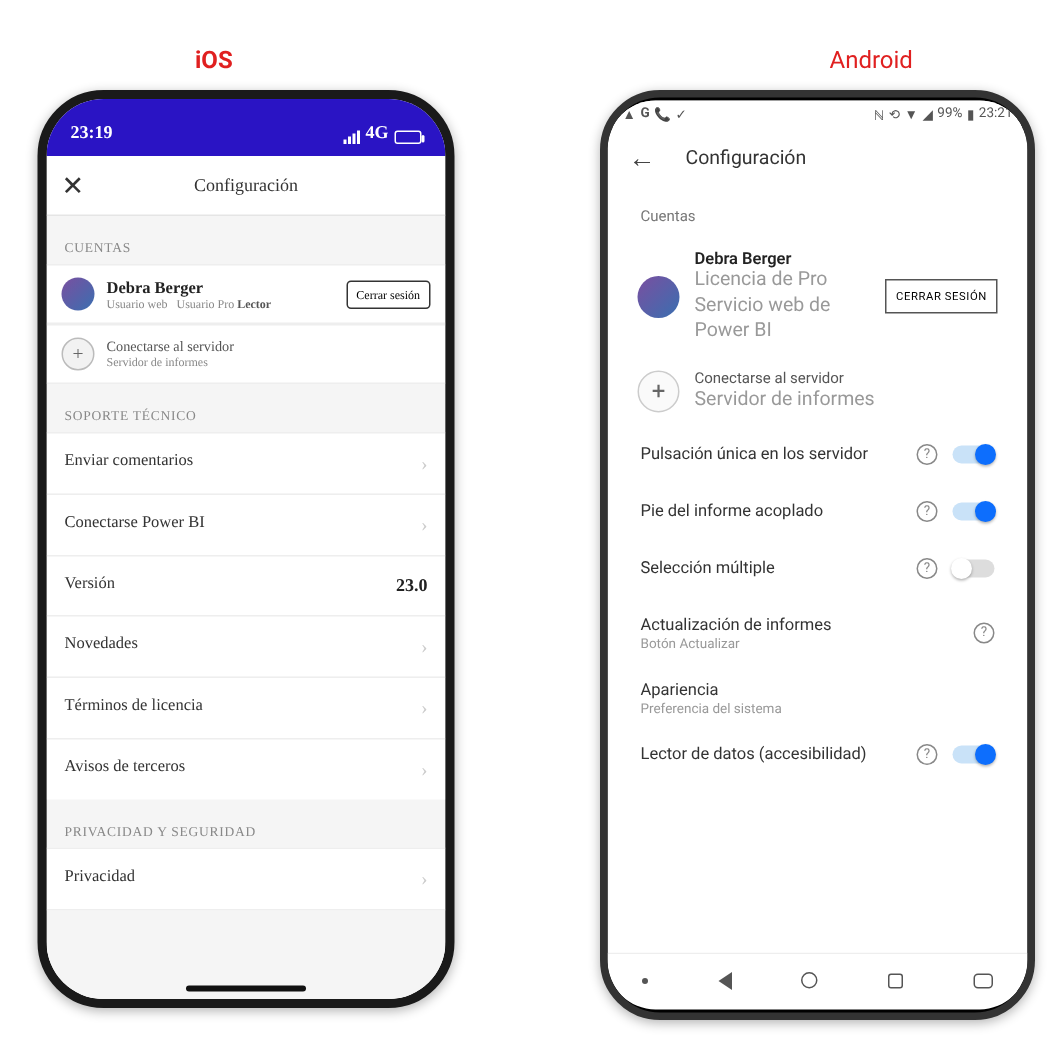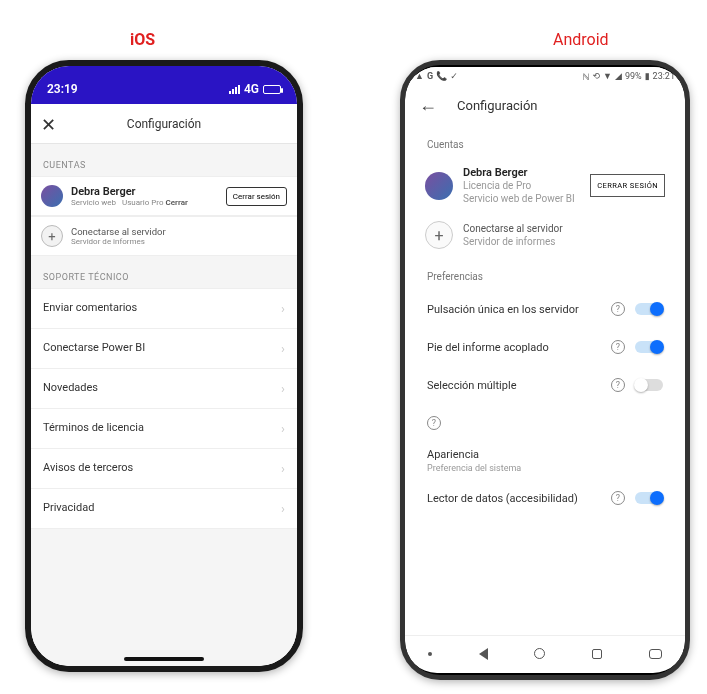--- a/index.html
+++ b/index.html
@@ -37,36 +37,36 @@
     width: 290px; height: 620px;
     border: 5px solid #333;
     box-shadow: 0 1px 4px rgba(0,0,0,0.4) inset, 0 2px 8px rgba(0,0,0,0.3);
   }
   .phone-ios .screen, .phone-android .screen {
     position: absolute;
     left: 0; right: 0;
     background: #fff;
     overflow: hidden;
   }
-  .phone-ios .screen { top: 0; bottom: 0; border-radius: 36px; }
+  .phone-ios .screen { top: 0; bottom: 0; border-radius: 36px; font-family: Liberation Serif, serif; }
   .phone-android .screen { top: 2px; bottom: 2px; border-radius: 32px; }
 
   
   .ios-status {
     height: 32px;
     background: #2a14c4;
     color: #fff;
     font-size: 12px;
     font-weight: 600;
     display: flex;
     align-items: flex-end;
     justify-content: space-between;
     padding: 0 16px 2px 16px;
   }
-  .ios-status .right { display: flex; gap: 4px; align-items: center; }
+  .ios-status .right { display: flex; gap: 4px; align-items: flex-end; }
   .bars { display: inline-flex; gap: 1px; align-items: flex-end; }
   .bars span { width: 2px; background: #fff; display: inline-block; }
   .battery-ios {
     width: 18px; height: 9px;
     border: 1px solid #fff; border-radius: 2px;
     position: relative;
   }
   .battery-ios::after {
     content: ""; position: absolute; right: -3px; top: 2px;
     width: 2px; height: 5px; background: #fff; border-radius: 1px;
@@ -170,21 +170,21 @@
     background: linear-gradient(135deg,#7a4fa0,#3a6fb0);
   }
   .and-plus {
     width: 28px; height: 28px; border-radius: 50%;
     border: 1px solid #ccc; background: #fafafa;
     display: flex; align-items: center; justify-content: center;
     color: #666;
   }
   .and-acct-t { flex: 1; }
   .and-nm { font-size: 11px; font-weight: 600; color: #222; }
-  .and-sb { font-size: 10px; color: #999; line-height: 1.3; }
+  .and-sb { font-size: 13px; color: #999; line-height: 1.3; }
   .and-signout {
     border: 1px solid #555; font-size: 7.5px; letter-spacing: 0.4px;
     padding: 6px 6px; background: #fff;
   }
   .and-row {
     display: flex; align-items: center; justify-content: space-between;
     padding: 12px 16px; font-size: 11px; color: #333;
   }
   .and-row .sub { font-size: 9px; color: #999; margin-top: 2px; }
   .and-row .ctrls { display: flex; align-items: center; gap: 10px; }
@@ -248,23 +248,23 @@
       <span class="close">✕</span>
       <span class="title">Configuración</span>
     </div>
     <div class="ios-body">
       <div class="section-label">CUENTAS</div>
       <div class="acct-row">
         <span class="avatar"></span>
         <div class="acct-text">
           <div class="acct-name">Debra Berger</div>
           <div class="acct-sub">
-            <span>Servicio web</span>&nbsp;&nbsp;
+            <span>Usuario web</span>&nbsp;&nbsp;
             <span>Usuario Pro</span>
-            <span style="font-weight:600;color:#555">Cerrar</span>
+            <span style="font-weight:600;color:#555">Lector</span>
           </div>
         </div>
         <span class="signout-btn">Cerrar sesión</span>
       </div>
       <div class="acct-row">
         <span class="plus-circ">+</span>
         <div class="acct-text">
           <div class="acct-sub" style="font-size:9.5px;color:#555">Conectarse al servidor</div>
           <div class="acct-sub">Servidor de informes</div>
         </div>
@@ -274,32 +274,37 @@
       <div class="list-row">
         <span>Enviar comentarios</span>
         <span class="chev">›</span>
       </div>
       <div class="list-row">
         <span>Conectarse Power BI</span>
         <span class="chev">›</span>
       </div>
 
       <div class="list-row">
+        <span>Versión</span>
+        <span class="version-val">23.0</span>
+      </div>
+      <div class="list-row">
         <span>Novedades</span>
         <span class="chev">›</span>
       </div>
       <div class="list-row">
         <span>Términos de licencia</span>
         <span class="chev">›</span>
       </div>
       <div class="list-row">
         <span>Avisos de terceros</span>
         <span class="chev">›</span>
       </div>
 
+      <div class="section-label">PRIVACIDAD Y SEGURIDAD</div>
       <div class="list-row">
         <span>Privacidad</span>
         <span class="chev">›</span>
       </div>
 
     </div>
     <div class="home-ind"></div>
   </div>
 </div>
 
@@ -338,21 +343,20 @@
         <span class="and-signout">CERRAR SESIÓN</span>
       </div>
       <div class="and-acct">
         <span class="and-plus">+</span>
         <div class="and-acct-t">
           <div class="and-sb" style="font-size:10px;color:#555">Conectarse al servidor</div>
           <div class="and-sb">Servidor de informes</div>
         </div>
       </div>
 
-      <div class="and-section">Preferencias</div>
 
       <div class="and-row">
         <span>Pulsación única en los servidor</span>
         <span class="ctrls">
           <span class="help-ic">?</span>
           <span class="and-toggle"></span>
         </span>
       </div>
       <div class="and-row">
         <span>Pie del informe acoplado</span>
@@ -362,20 +366,24 @@
         </span>
       </div>
       <div class="and-row">
         <span>Selección múltiple</span>
         <span class="ctrls">
           <span class="help-ic">?</span>
           <span class="and-toggle off"></span>
         </span>
       </div>
       <div class="and-row">
+        <div>
+          <div>Actualización de informes</div>
+          <div class="sub">Botón Actualizar</div>
+        </div>
         <span class="ctrls">
           <span class="help-ic">?</span>
         </span>
       </div>
       <div class="and-row" style="padding-top:6px;padding-bottom:6px">
         <div>
           <div>Apariencia</div>
           <div class="sub">Preferencia del sistema</div>
         </div>
       </div>

